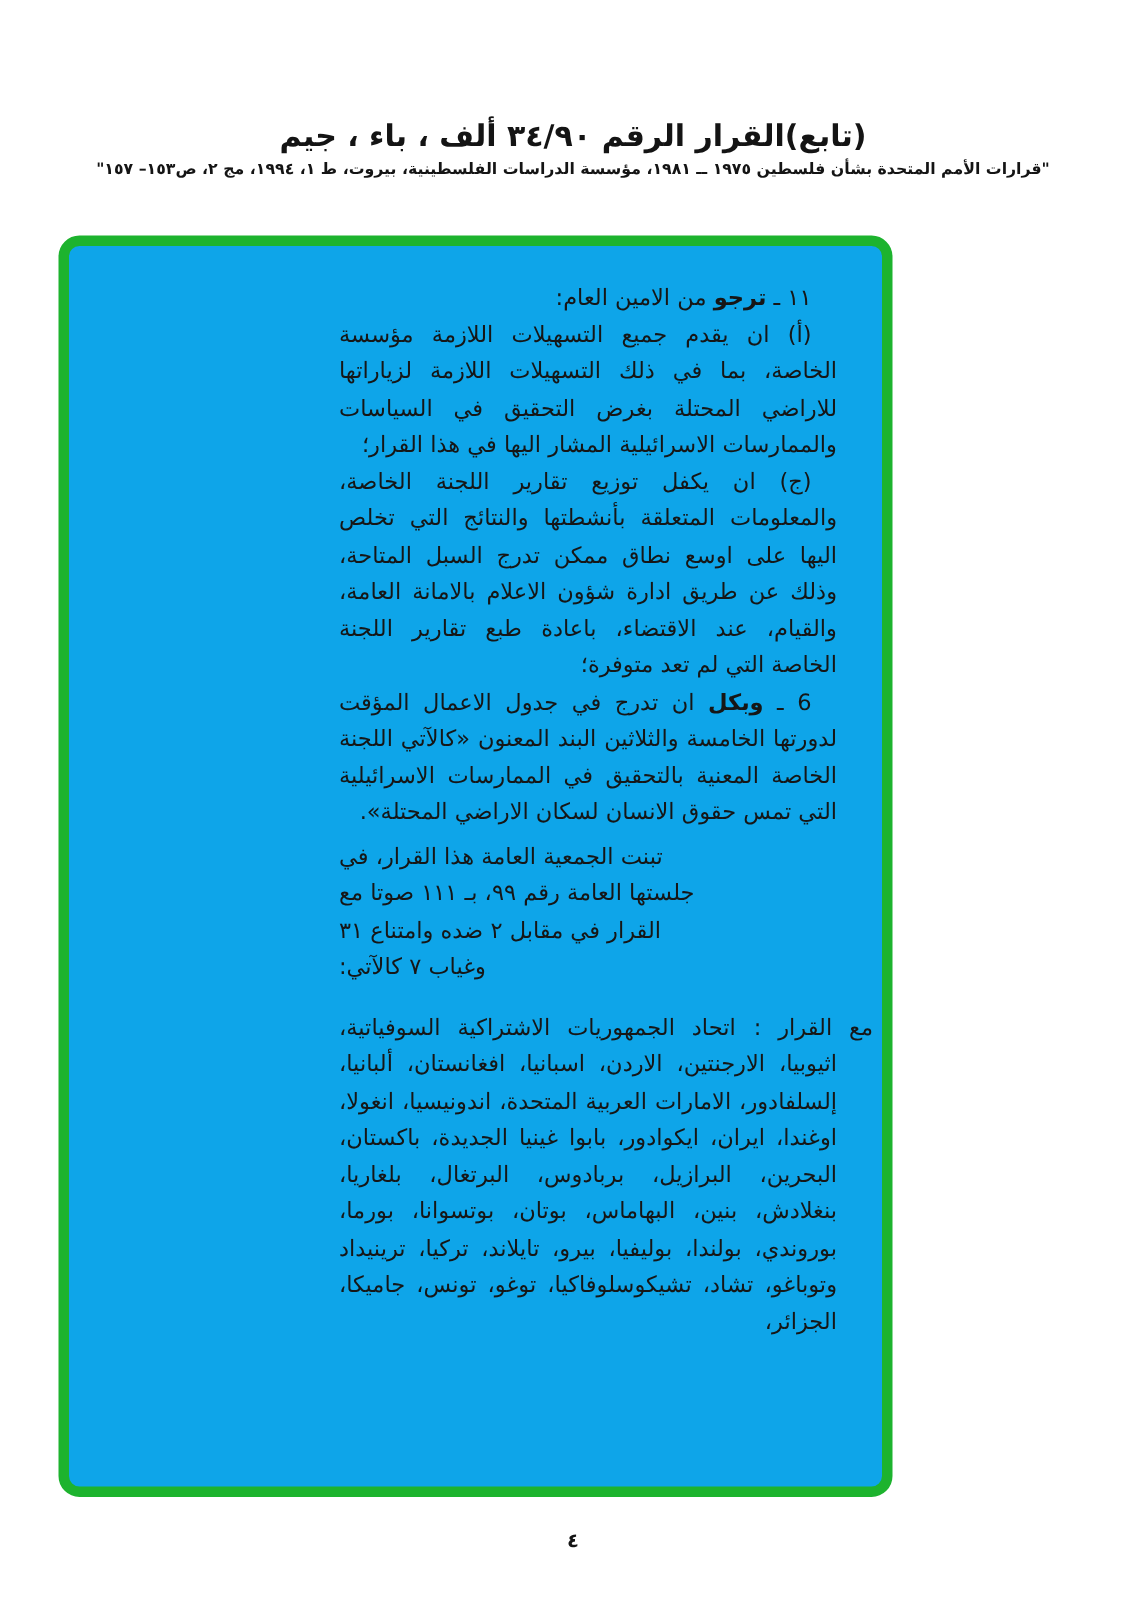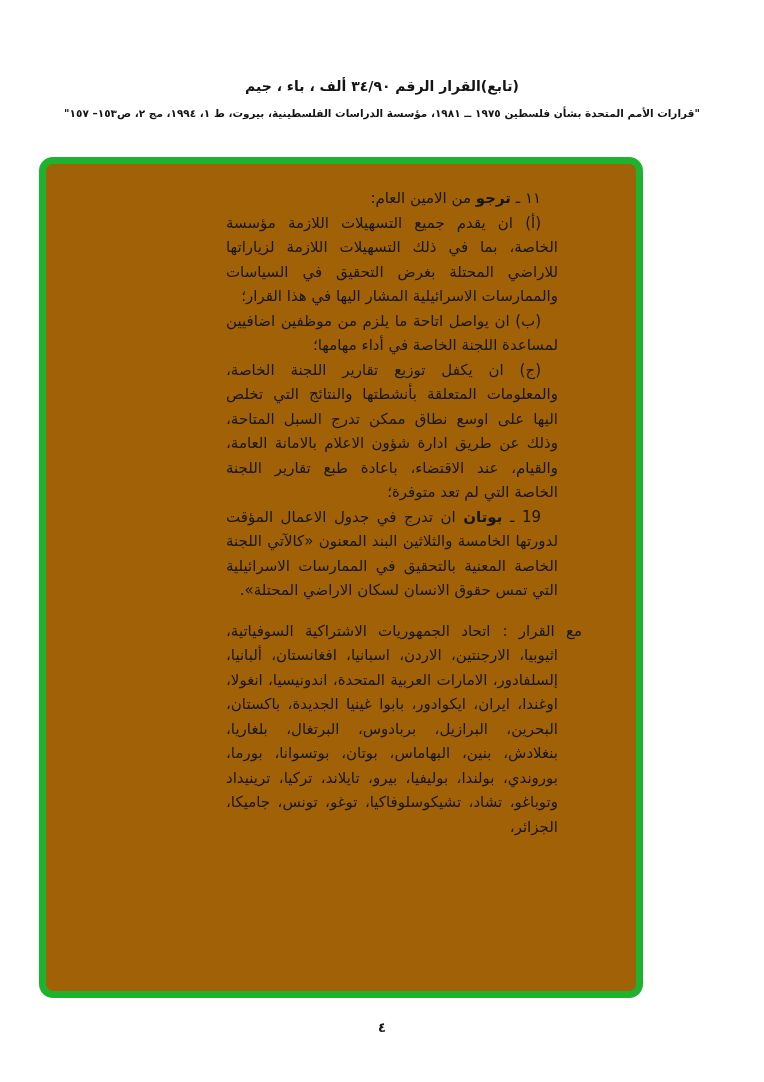--- a/index.html
+++ b/index.html
@@ -3,31 +3,31 @@
 <meta charset="utf-8">
 <style>
   html,body { margin:0; padding:0; background:#ffffff; }
   .page {
     position:relative; width:764px; height:1082px; background:#ffffff;
     overflow:hidden; font-family:"DejaVu Sans", sans-serif; color:#141414;
   }
   .title {
     position:absolute; top:78px; left:0; width:100%;
     text-align:center; direction:rtl; unicode-bidi:plaintext;
-    font-size:14px; font-weight:bold; letter-spacing:0.2px;
+    font-size:20px; font-weight:bold; letter-spacing:0.2px;
   }
   .citation {
     position:absolute; top:107px; left:0; width:100%;
     text-align:center; direction:rtl; unicode-bidi:plaintext;
     font-size:10.5px; font-weight:bold;
   }
   .frame {
-    position:absolute; left:39px; top:157px; width:604px; height:841px;
+    position:absolute; left:39px; top:157px; width:556px; height:841px;
     box-sizing:border-box; border:7px solid #6d28d9; border-radius:14px;
-    background:#a16207;
+    background:#0ea5e9;
   }
   .doc-body {
     position:absolute; left:180px; top:22px; width:332px;
     direction:rtl; font-size:15px; line-height:24.5px; color:#161616;
     text-align:right;
   }
   .block { margin:0; }
   .para { text-align:justify; text-indent:17px; }
   .adoption-note {
     width:237px; margin-left:0; margin-right:auto;
@@ -48,20 +48,20 @@
 </head>
 <body>
 
 <div class="page">
   <div class="title">(تابع)القرار الرقم ٣٤/٩٠ ألف ، باء ، جيم</div>
   <div class="citation">"قرارات الأمم المتحدة بشأن فلسطين ١٩٧٥ ــ ١٩٨١، مؤسسة الدراسات الفلسطينية، بيروت، ط ١، ١٩٩٤، مج ٢، ص١٥٣– ١٥٧"</div>
   <div class="frame" style="border-color: rgb(29, 179, 46);">
     <div class="doc-body">
         <div class="block para"><span>١١ ـ </span><b>ترجو</b><span> من الامين العام:</span></div>
         <div class="block para"><span>(أ) ان يقدم جميع التسهيلات اللازمة مؤسسة الخاصة، بما في ذلك التسهيلات اللازمة لزياراتها للاراضي المحتلة بغرض التحقيق في السياسات والممارسات الاسرائيلية المشار اليها في هذا القرار؛</span></div>
-        <div class="block para"><span>(ب) ان يواصل اتاحة ما يلزم من موظفين اضافيين لمساعدة اللجنة الخاصة في أداء مهامها؛</span></div>
         <div class="block para"><span>(ج) ان يكفل توزيع تقارير اللجنة الخاصة، والمعلومات المتعلقة بأنشطتها والنتائج التي تخلص اليها على اوسع نطاق ممكن تدرج السبل المتاحة، وذلك عن طريق ادارة شؤون الاعلام بالامانة العامة، والقيام، عند الاقتضاء، باعادة طبع تقارير اللجنة الخاصة التي لم تعد متوفرة؛</span></div>
-        <div class="block para"><span>19 ـ </span><b>بوتان</b><span> ان تدرج في جدول الاعمال المؤقت لدورتها الخامسة والثلاثين البند المعنون «كالآتي اللجنة الخاصة المعنية بالتحقيق في الممارسات الاسرائيلية التي تمس حقوق الانسان لسكان الاراضي المحتلة».</span></div>
+        <div class="block para"><span>6 ـ </span><b>وبكل</b><span> ان تدرج في جدول الاعمال المؤقت لدورتها الخامسة والثلاثين البند المعنون «كالآتي اللجنة الخاصة المعنية بالتحقيق في الممارسات الاسرائيلية التي تمس حقوق الانسان لسكان الاراضي المحتلة».</span></div>
+        <div class="block adoption-note"><span>تبنت الجمعية العامة هذا القرار، في جلستها العامة رقم ٩٩، بـ ١١١ صوتا مع القرار في مقابل ٢ ضده وامتناع ٣١ وغياب ٧ كالآتي:</span></div>
         <div class="block vote-with"><span class="vote-label">مع القرار :</span><span>اتحاد الجمهوريات الاشتراكية السوفياتية، اثيوبيا، الارجنتين، الاردن، اسبانيا، افغانستان، ألبانيا، إلسلفادور، الامارات العربية المتحدة، اندونيسيا، انغولا، اوغندا، ايران، ايكوادور، بابوا غينيا الجديدة، باكستان، البحرين، البرازيل، بربادوس، البرتغال، بلغاريا، بنغلادش، بنين، البهاماس، بوتان، بوتسوانا، بورما، بوروندي، بولندا، بوليفيا، بيرو، تايلاند، تركيا، ترينيداد وتوباغو، تشاد، تشيكوسلوفاكيا، توغو، تونس، جاميكا، الجزائر،</span></div>
       </div>
   </div>
   <div class="page-number">٤</div>
 </div>
 
 </body></html>

